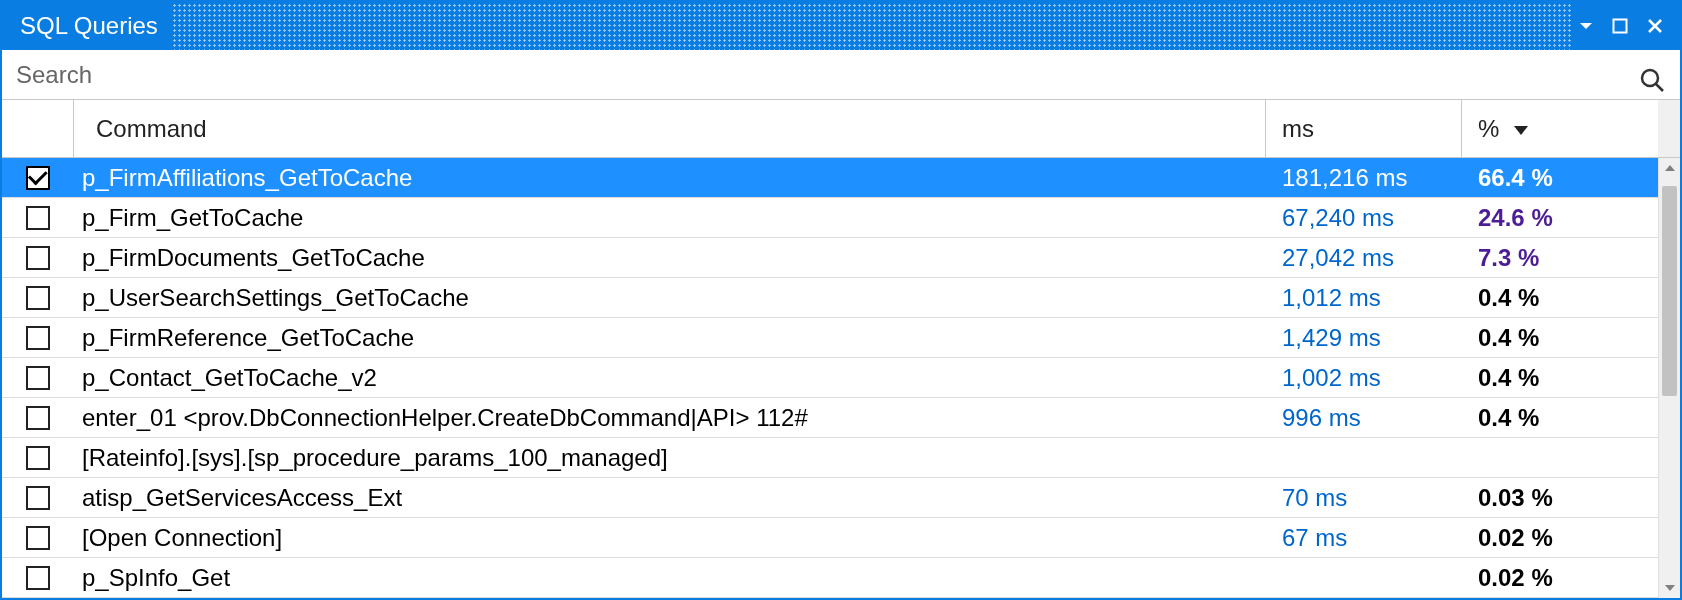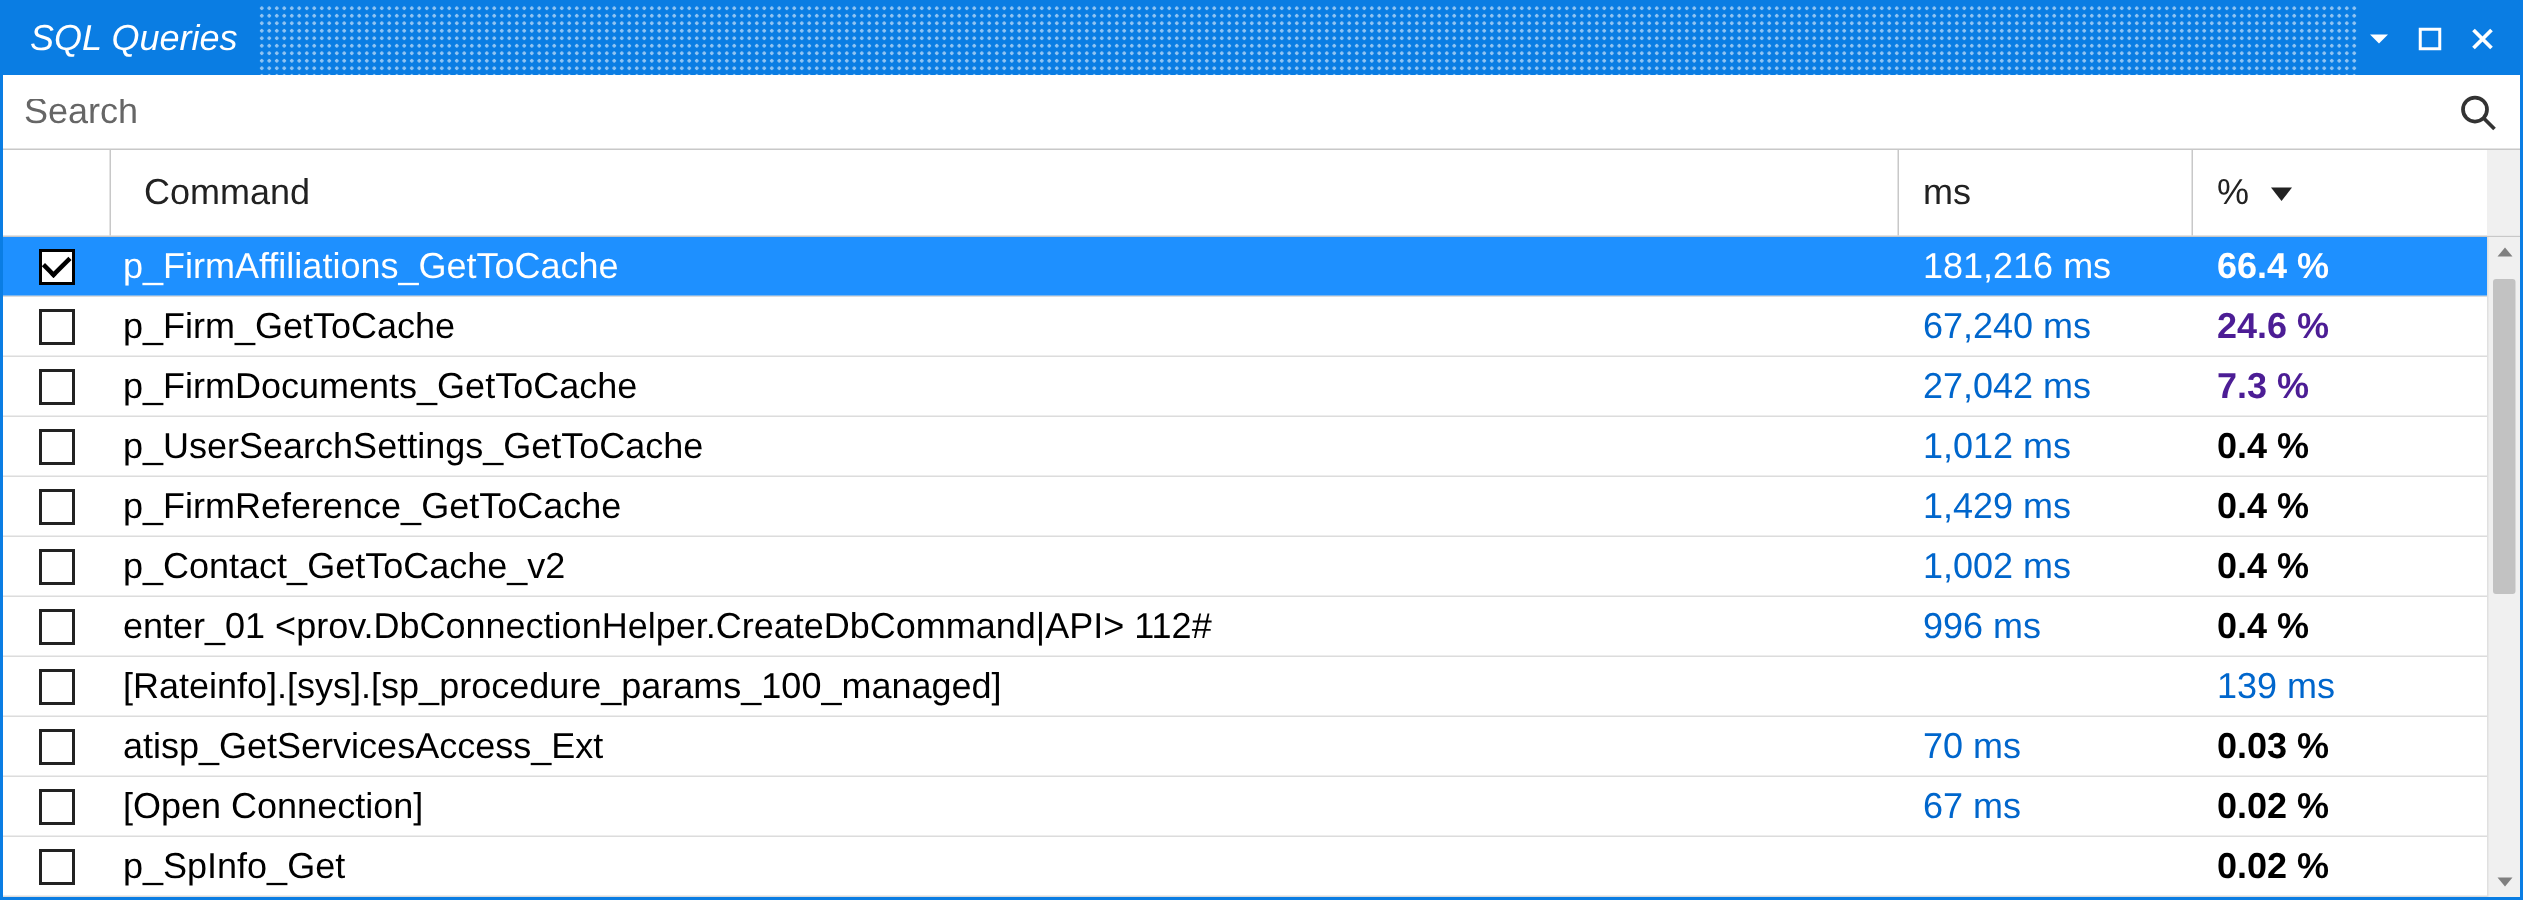--- a/index.html
+++ b/index.html
@@ -1,32 +1,32 @@
 <!DOCTYPE html>
 <html><head>
 <meta charset="utf-8">
 <style>
   * { box-sizing: border-box; margin: 0; padding: 0; }
   html, body { width: 1682px; height: 600px; font-family: "Segoe UI", Arial, sans-serif; overflow: hidden; background: #fff; }
   .window { width: 1682px; height: 600px; border: 2px solid #0a7de3; display: flex; flex-direction: column; }
   .titlebar {
     height: 48px; background: #0a7de3; display: flex; align-items: center;
-    padding: 0 10px; color: #fff; position: relative; font-style: italic;
+    padding: 0 10px; color: #fff; position: relative;
   }
   .titlebar .title { font-size: 24px; font-weight: 400; padding: 0 8px; }
   .titlebar .dots {
     flex: 1; height: 48px; margin-left: 6px; margin-right: 6px;
     background-image: radial-gradient(circle, rgba(255,255,255,.55) 1px, transparent 1.3px);
     background-size: 5px 5px; background-position: 0 16px; background-repeat: repeat;
     mask-image: linear-gradient(#000, #000);
   }
   .win-controls { display: flex; align-items: center; gap: 18px; padding-right: 6px; }
   .win-controls svg { display: block; }
   .searchbar {
-    height: 50px; border-bottom: 1px solid #c8c8c8; display: flex; align-items: center;
+    height: 50px; border-bottom: 1px solid #c8c8c8; display: flex; 
     padding: 16px 14px; gap: 10px; background: #fff;
   }
   .searchbar input {
     flex: 1; border: none; outline: none; font-size: 24px; color: #666;
     height: 100%; background: transparent;
   }
   .searchbar input::placeholder { color: #666; }
   .searchbar .icon { width: 28px; height: 28px; flex: 0 0 28px; }
   .header-row {
     height: 58px; display: flex; align-items: stretch; border-bottom: 1px solid #c8c8c8;
@@ -227,23 +227,20 @@
             <span class="pct-val">0.4 %</span>
           </div>
         </div>
         <div class="row">
           <div class="col-check">
             <span class="chk"></span>
           </div>
           <div class="col-cmd">
             <span class="cmd-text">[Rateinfo].[sys].[sp_procedure_params_100_managed]</span>
           </div>
-          <div class="col-ms">
-            <span class="ms-val">139 ms</span>
-          </div>
         </div>
         <div class="row">
           <div class="col-check">
             <span class="chk"></span>
           </div>
           <div class="col-cmd">
             <span class="cmd-text">atisp_GetServicesAccess_Ext</span>
           </div>
           <div class="col-ms">
             <span class="ms-val">70 ms</span>

